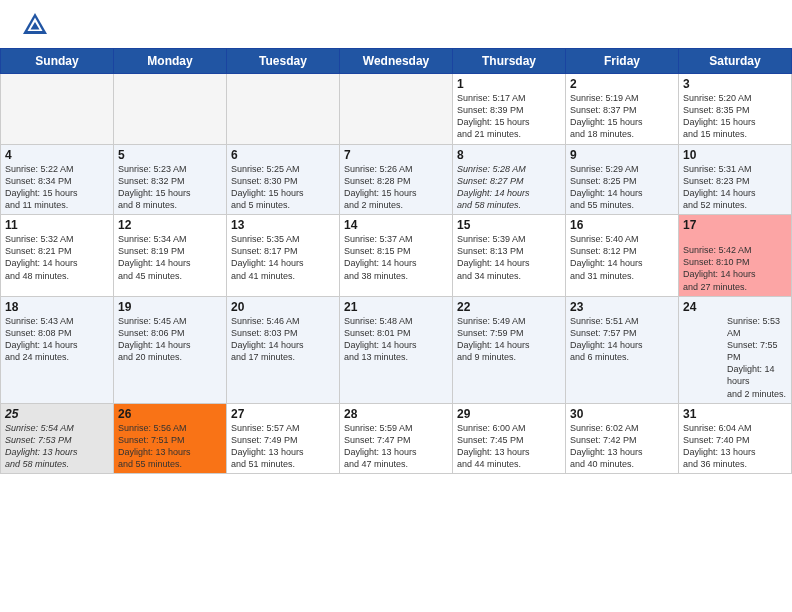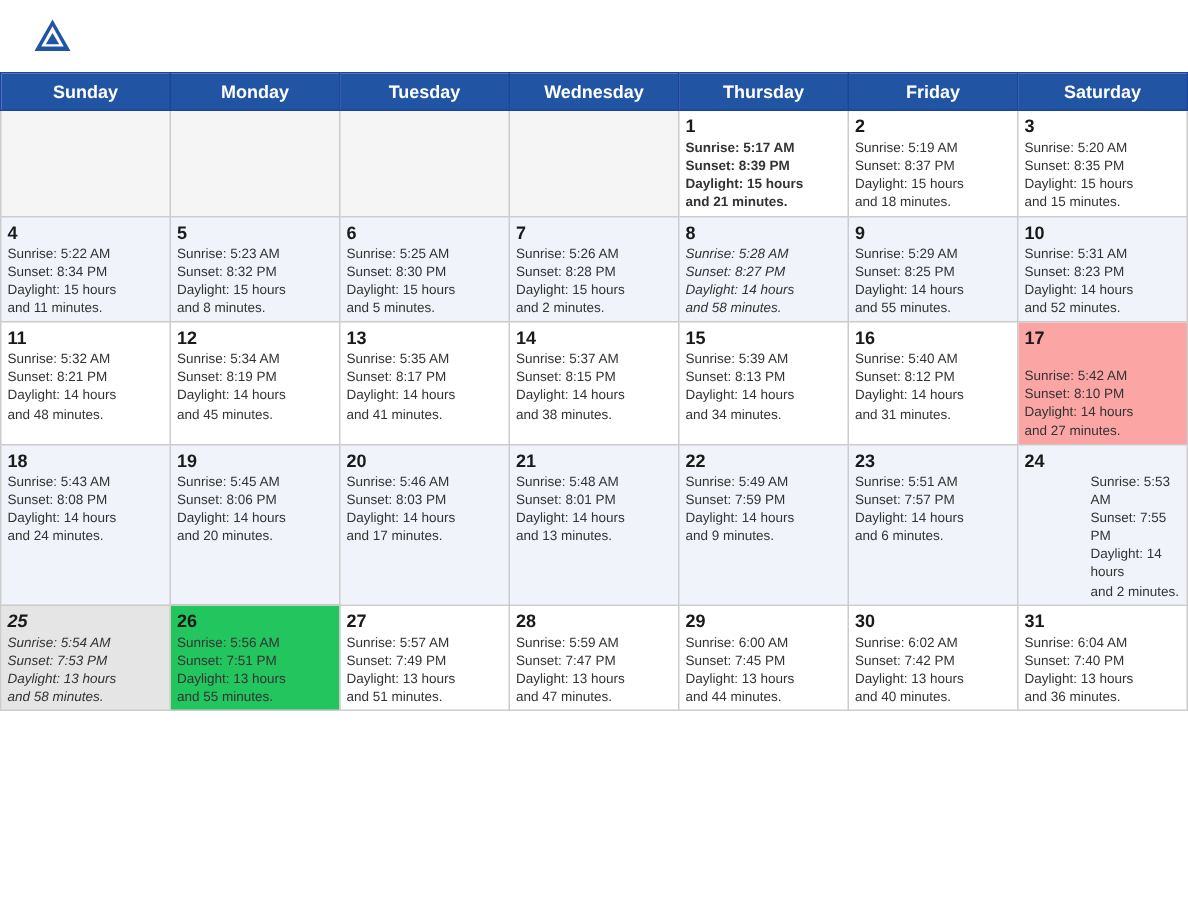--- a/index.html
+++ b/index.html
@@ -125,21 +125,21 @@
       </tr>
   </thead>
   <tbody id="calendar-body">
   <tr>
         <td class="empty"></td>
         <td class="empty"></td>
         <td class="empty"></td>
         <td class="empty"></td>
         <td style="background: rgb(255, 255, 255);">
           <span class="day-number">1</span>
-          <div class="day-info" style="white-space: pre-line; font-weight: bold;">Sunrise: 5:17 AM
+          <div class="day-info" style="white-space: pre-line;">Sunrise: 5:17 AM
 Sunset: 8:39 PM
 Daylight: 15 hours
 and 21 minutes.</div>
         </td>
         <td style="background: rgb(255, 255, 255);">
           <span class="day-number">2</span>
           <div class="day-info" style="white-space: pre-line;">Sunrise: 5:19 AM
 Sunset: 8:37 PM
 Daylight: 15 hours
 and 18 minutes.</div>
@@ -306,21 +306,21 @@
         </td>
       </tr>
       <tr>
         <td style="background: #e5e5e5; font-style: italic;">
           <span class="day-number">25</span>
           <div class="day-info" style="white-space: pre-line;">Sunrise: 5:54 AM
 Sunset: 7:53 PM
 Daylight: 13 hours
 and 58 minutes.</div>
         </td>
-        <td style="background: #22c55e;">
+        <td style="background: #f97316;">
           <span class="day-number">26</span>
           <div class="day-info" style="white-space: pre-line;">Sunrise: 5:56 AM
 Sunset: 7:51 PM
 Daylight: 13 hours
 and 55 minutes.</div>
         </td>
         <td style="background: rgb(255, 255, 255);">
           <span class="day-number">27</span>
           <div class="day-info" style="white-space: pre-line;">Sunrise: 5:57 AM
 Sunset: 7:49 PM

